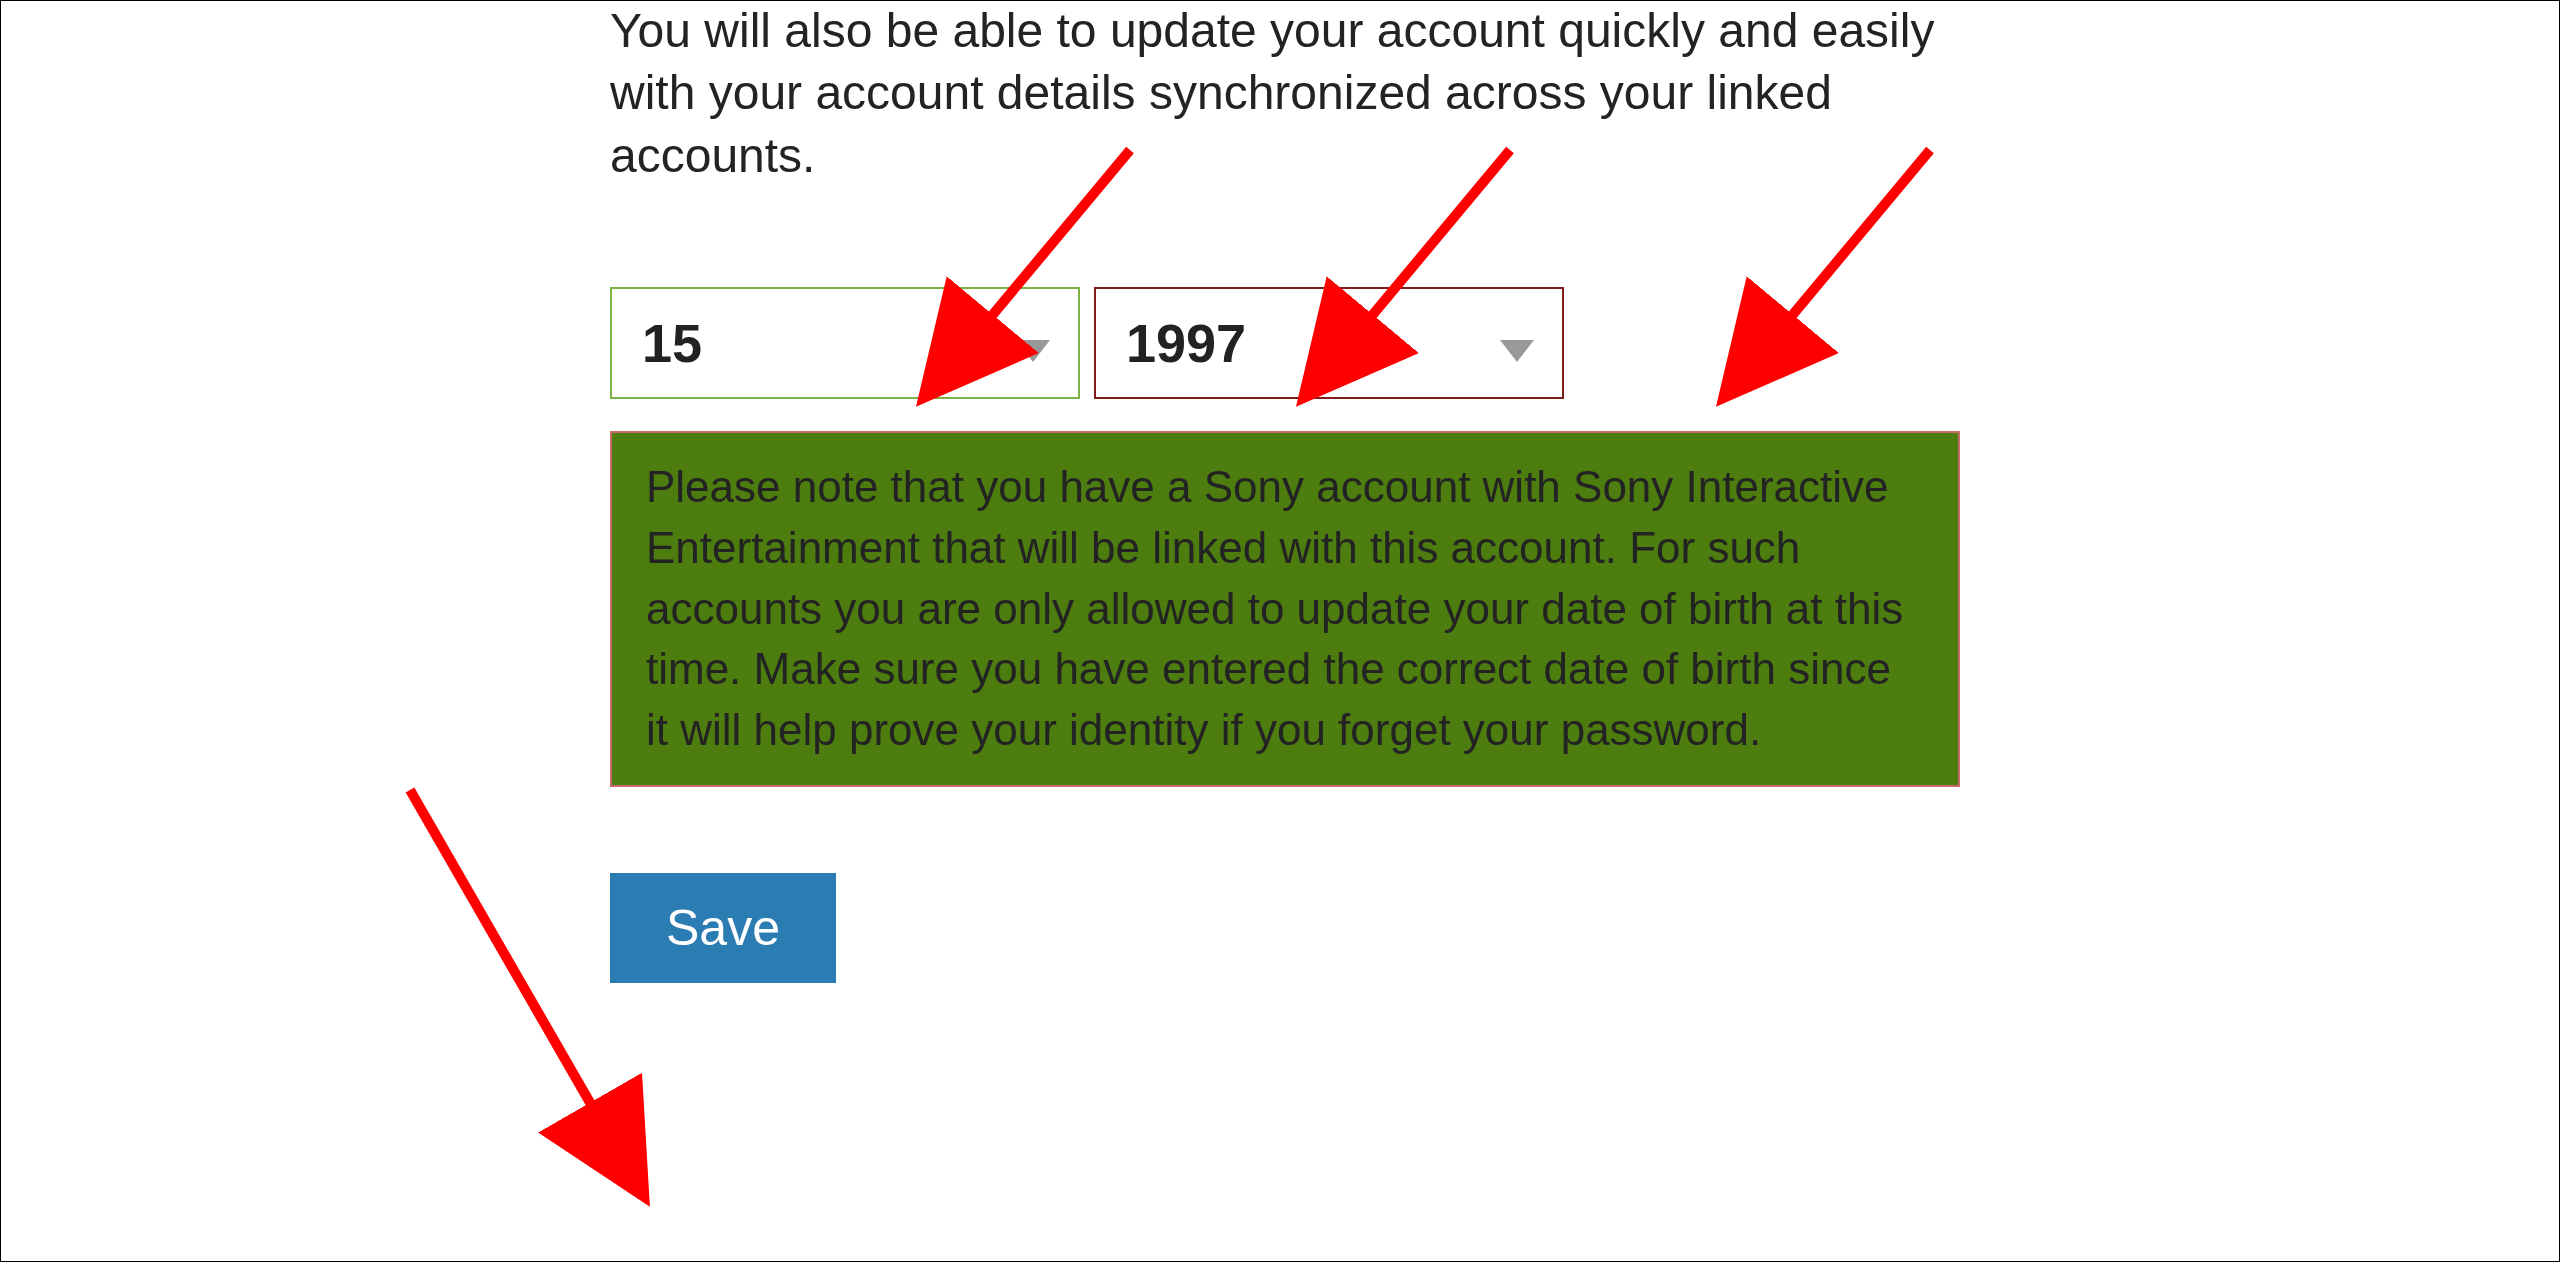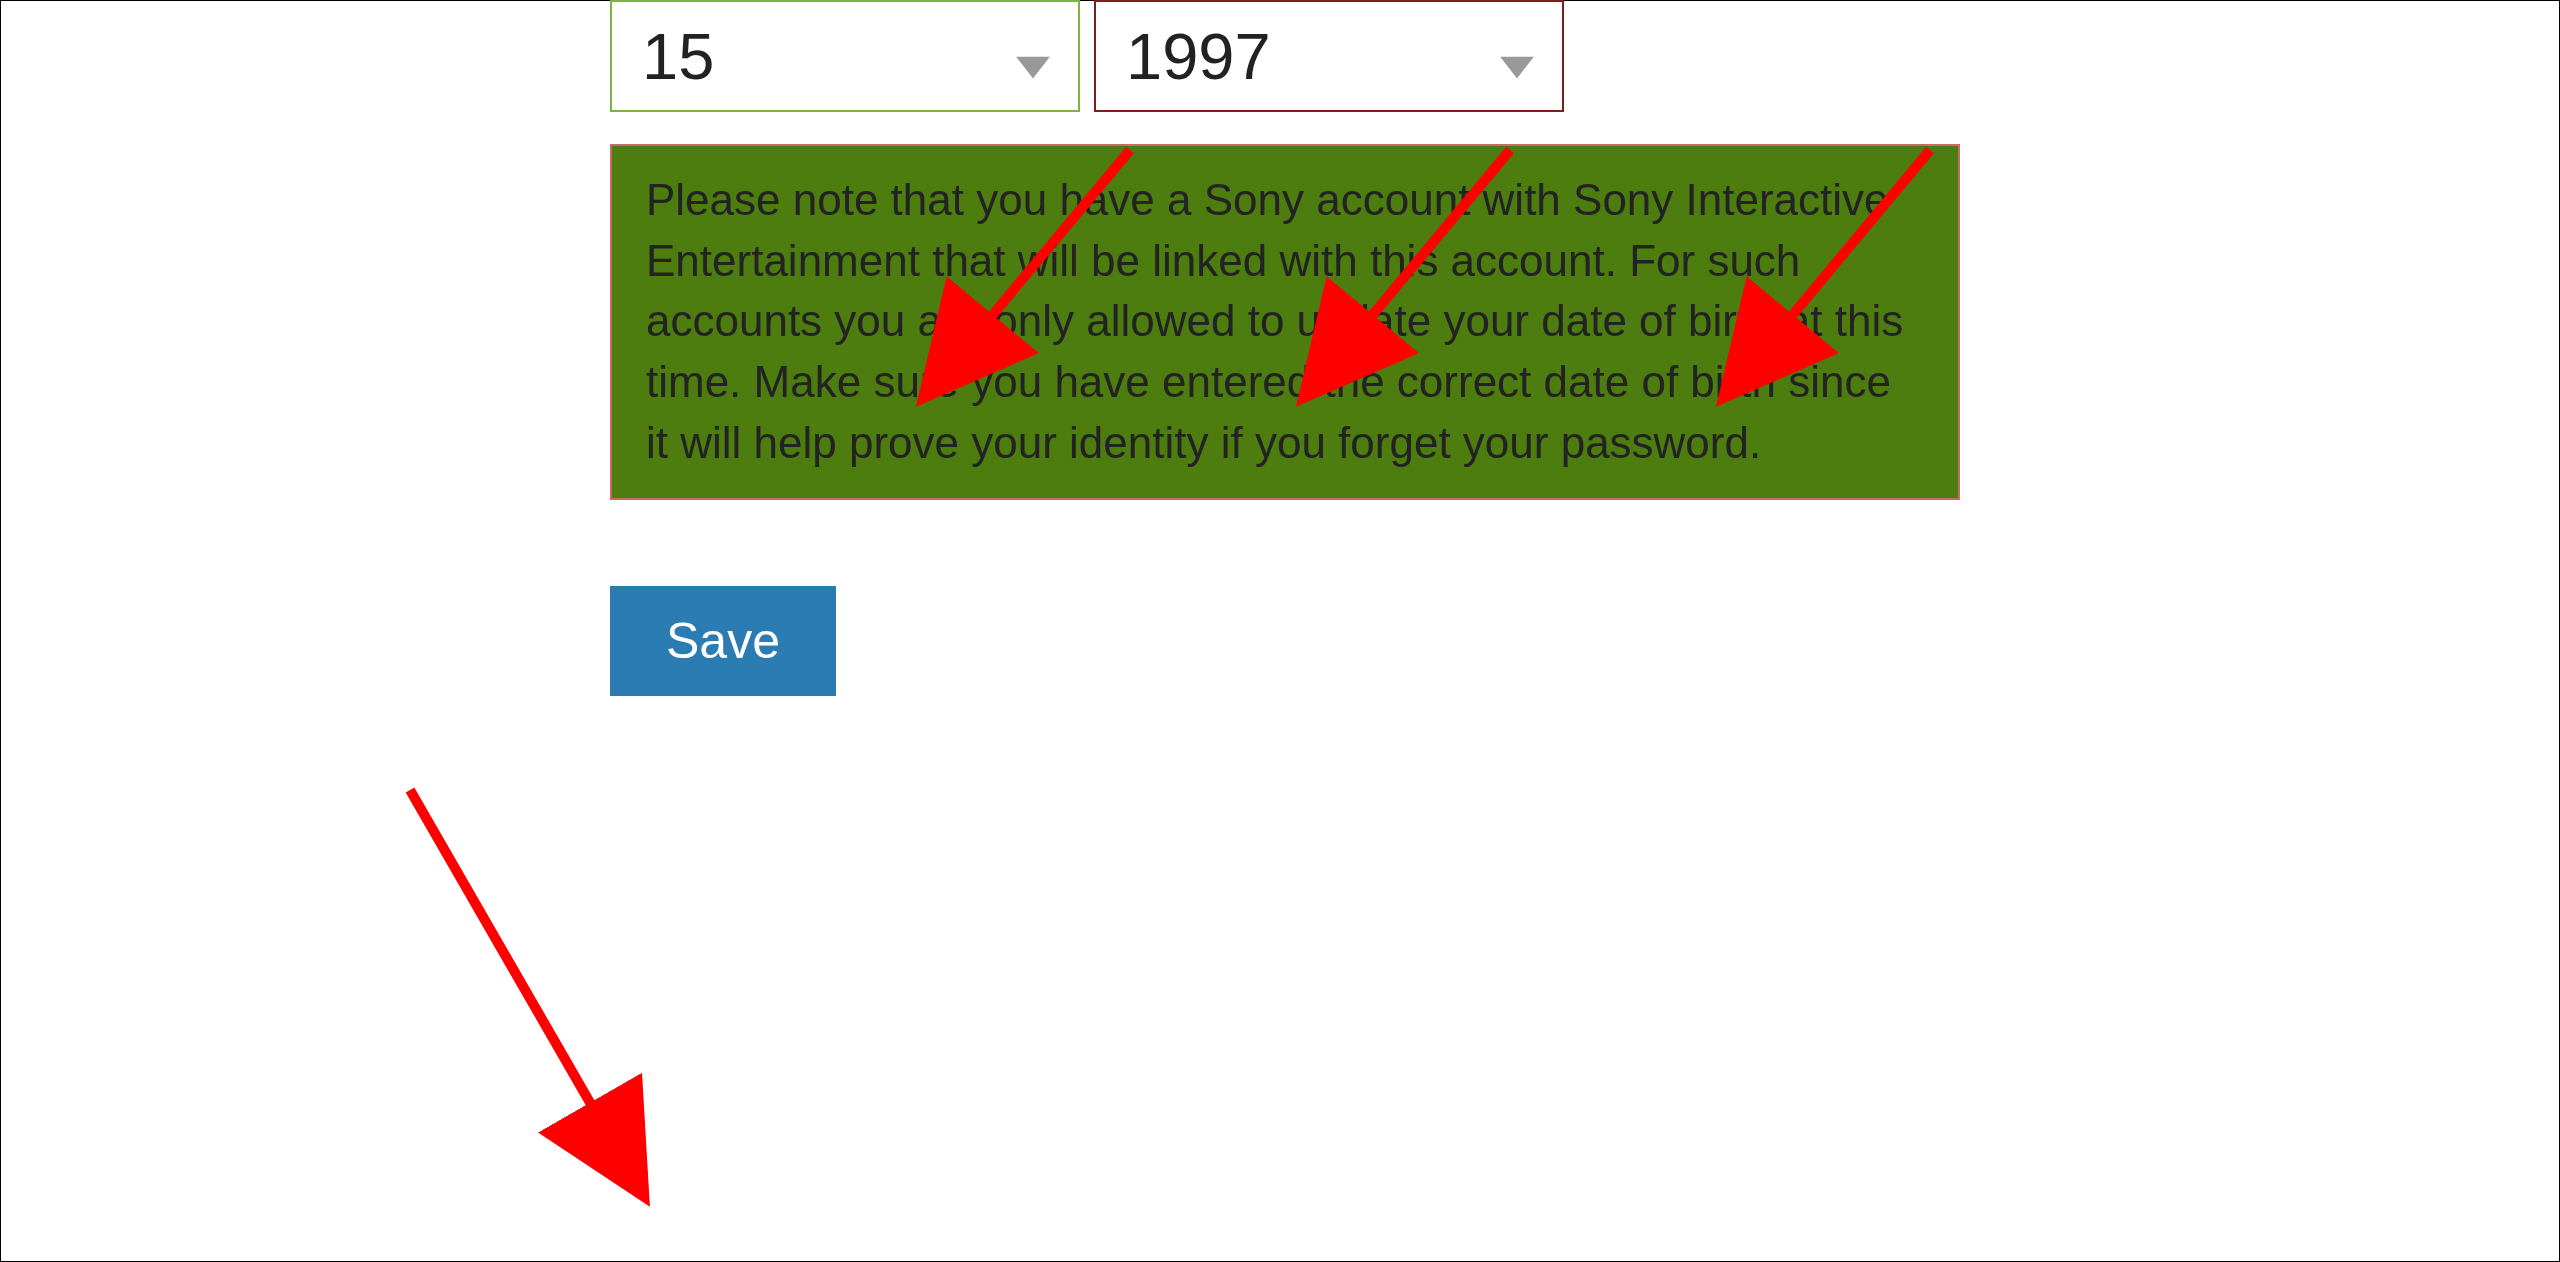--- a/index.html
+++ b/index.html
@@ -48,24 +48,25 @@
       display: flex;
       gap: 14px;
       margin-bottom: 32px;
     }
     .dropdown {
       position: relative;
       height: 112px;
       display: flex;
       align-items: center;
       padding: 0 30px;
-      font-size: 65px;
+      font-size: 54px;
       color: #222;
       background: #fff;
       cursor: pointer;
+      font-weight: bold;
     }
     .dropdown.green {
       border: 2px solid #7cb342;
     }
     .dropdown.yellow {
       border: 2px solid #7f1d1d;
     }
     .dropdown.day { width: 470px; }
     .dropdown.month { width: 470px; }
     .dropdown.year { width: 470px; }
@@ -116,20 +117,21 @@
       height: 100%;
       pointer-events: none;
     }
   </style>
 </head>
 <body>
 
 <div class="page-border"></div>
 
 <div class="content">
+  <p class="intro-text">You will also be able to update your account quickly and easily with your account details synchronized across your linked accounts.</p>
 
 
   <div class="dropdown-row">
     <div class="dropdown green day">
       <span>15</span>
       <span class="chevron">
         <svg class="chevron-svg" viewBox="0 0 34 22">
             <polygon points="0,0 34,0 17,22" fill="#999"></polygon>
           </svg>
       </span>

